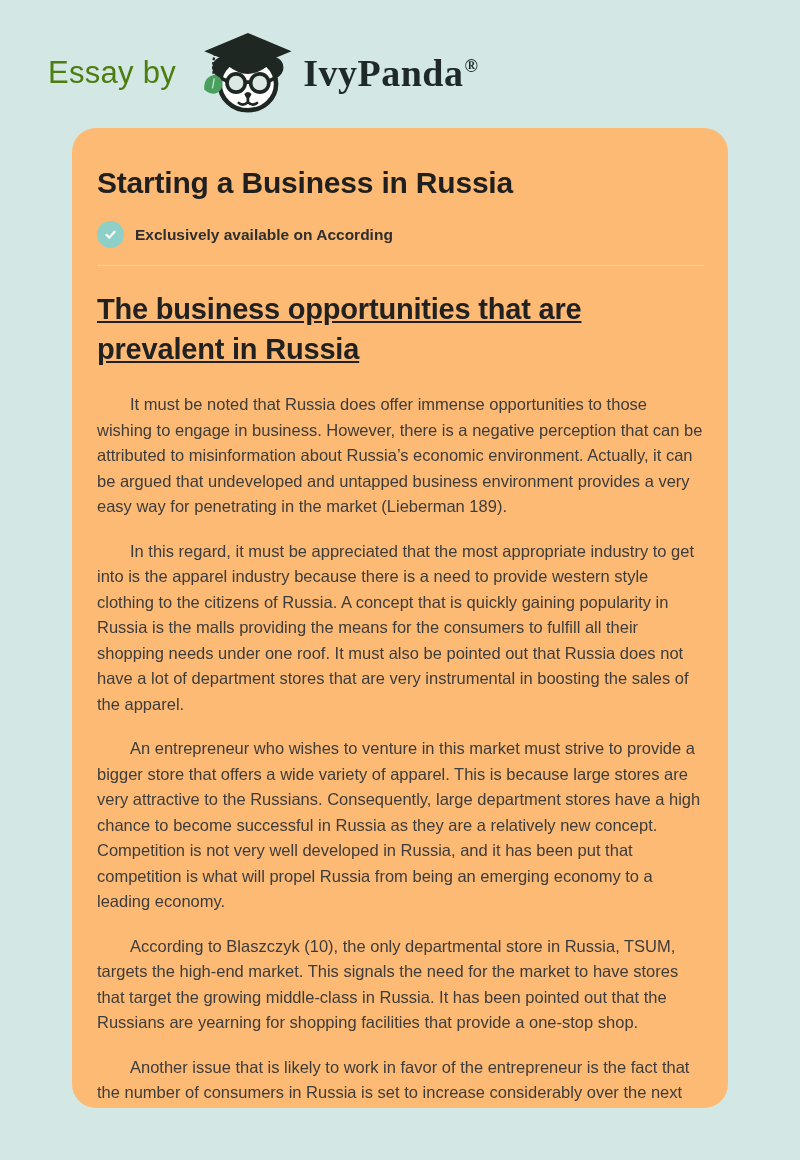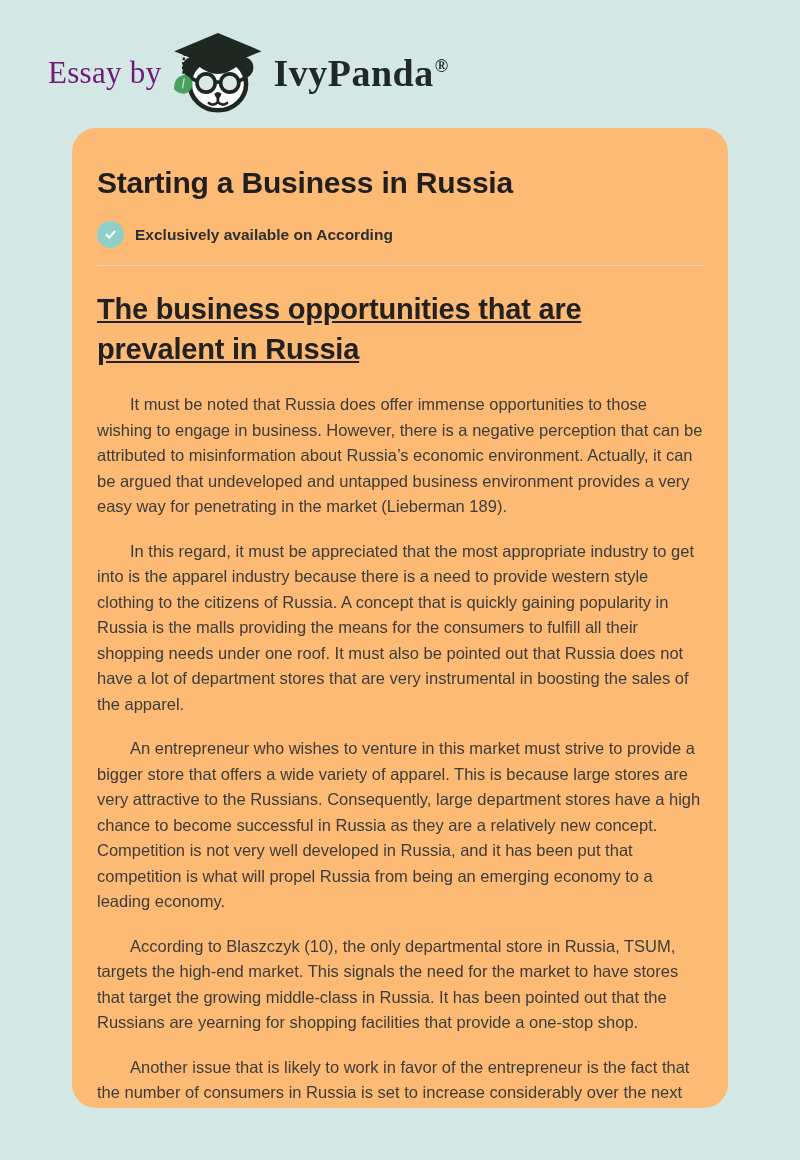--- a/index.html
+++ b/index.html
@@ -17,24 +17,23 @@
   
   .site-header {
     display: flex;
     align-items: center;
     padding: 30px 48px 0 48px;
     height: 86px;
   }
   .essay-by {
     font-size: 31px;
     font-weight: 400;
-    color: #701a75;
+    color: #4d7c0f;
     letter-spacing: 0.3px;
-    margin-right: 6px;
-    font-family: Liberation Serif, serif;
+    margin-right: 21px;
   }
   .logo-wrap {
     width: 100px;
     height: 86px;
     display: flex;
     align-items: center;
     justify-content: center;
   }
   .logo-wrap svg {
     display: block;

